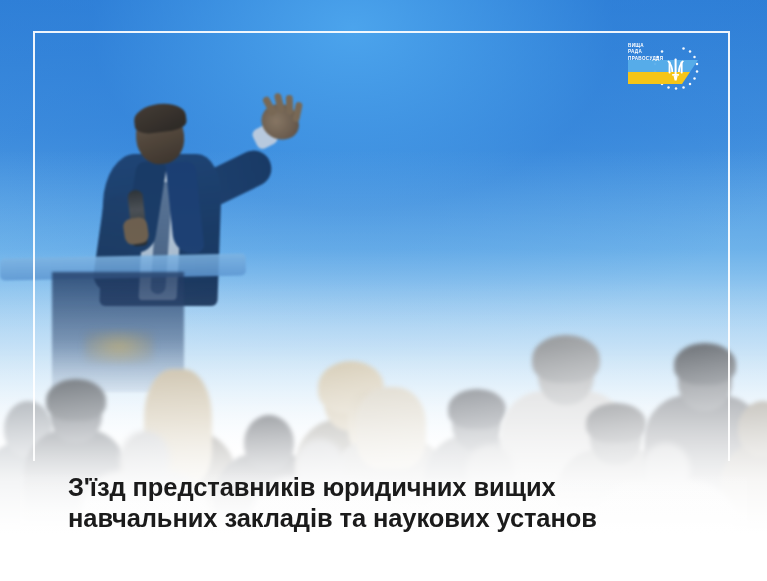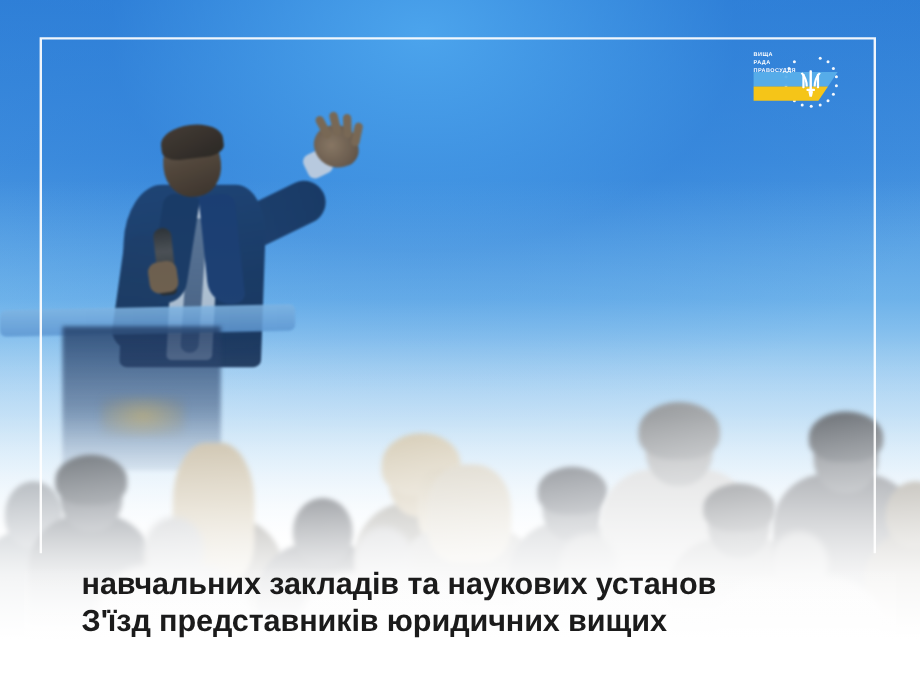--- a/index.html
+++ b/index.html
@@ -445,17 +445,17 @@
       </g>
     </svg>
     <div class="logo-text">
       <div>ВИЩА</div>
       <div>РАДА</div>
       <div>ПРАВОСУДДЯ</div>
     </div>
   </div>
 
   <div class="caption">
+    <span class="caption-line">З'їзд представників юридичних вищих</span>
     <span class="caption-line">навчальних закладів та наукових установ</span>
-    <span class="caption-line">З'їзд представників юридичних вищих</span>
   </div>
 
 </div>
 
 </body></html>

